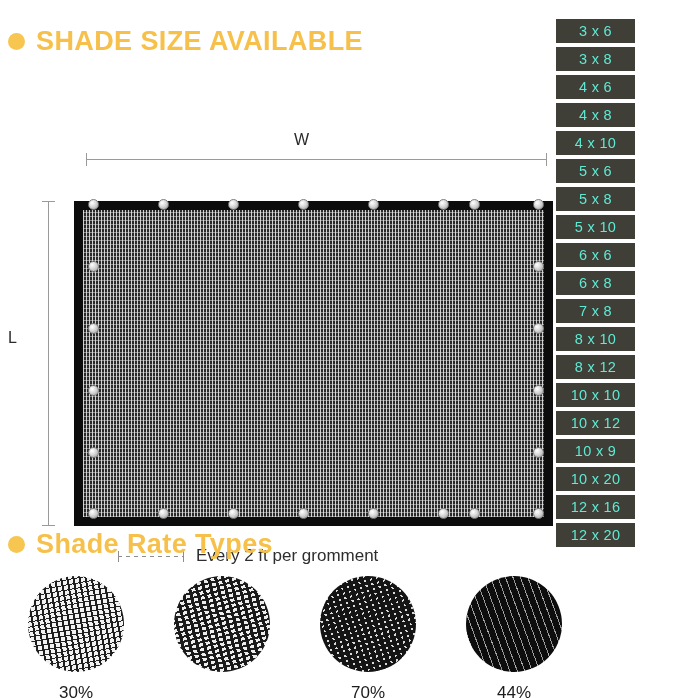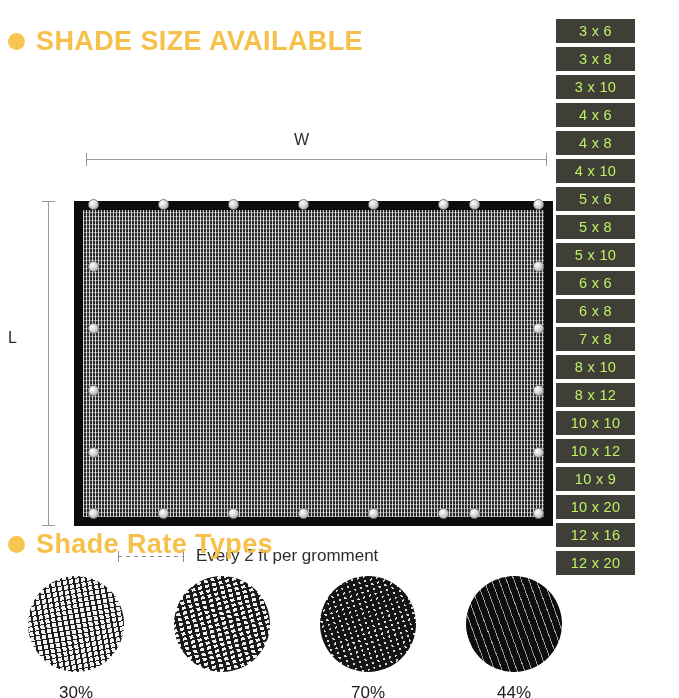--- a/index.html
+++ b/index.html
@@ -252,21 +252,21 @@
     display: flex;
     flex-direction: column;
     gap: 4px;
     padding-top: 3px;
     box-sizing: border-box;
   }
   .size-chip {
     width: 79px;
     height: 24px;
     background: #3f3e37;
-    color: #bef264;
+    color: #5eead4;
     font-size: 14.5px;
     display: flex;
     align-items: center;
     justify-content: center;
     letter-spacing: 0.3px;
     flex: 0 0 auto;
   }
 </style>
 </head>
 <body>
@@ -350,21 +350,20 @@
       <div class="swatch">
         <div class="swatch-circle sw-90"></div>
         <div class="swatch-label">44%</div>
       </div>
     </div>
   </div>
 
   <div class="size-list">
     <div class="size-chip">3 x 6</div>
     <div class="size-chip">3 x 8</div>
-    <div class="size-chip">3 x 10</div>
     <div class="size-chip">4 x 6</div>
     <div class="size-chip">4 x 8</div>
     <div class="size-chip">4 x 10</div>
     <div class="size-chip">5 x 6</div>
     <div class="size-chip">5 x 8</div>
     <div class="size-chip">5 x 10</div>
     <div class="size-chip">6 x 6</div>
     <div class="size-chip">6 x 8</div>
     <div class="size-chip">7 x 8</div>
     <div class="size-chip">8 x 10</div>

